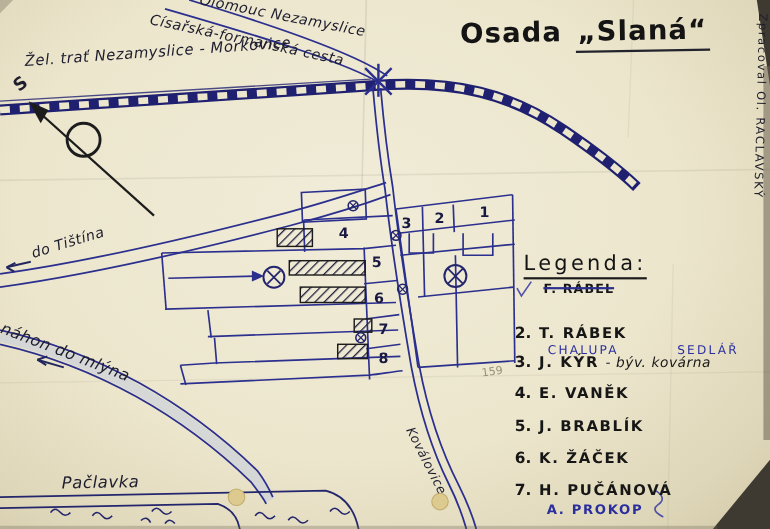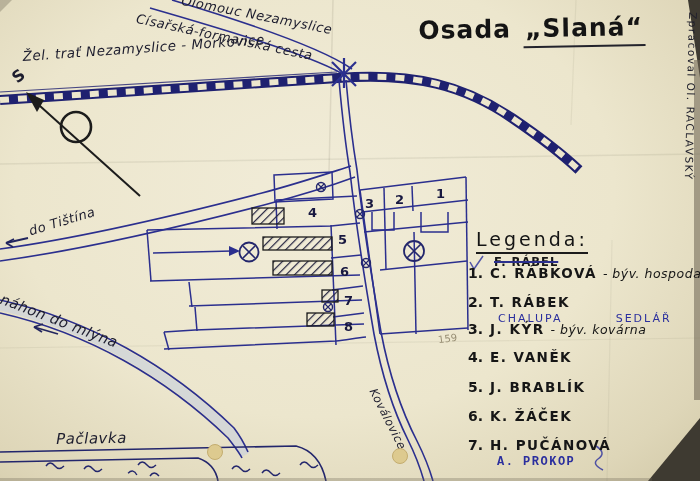--- a/index.html
+++ b/index.html
@@ -221,23 +221,20 @@
 <div class="plotnum" style="left:338px;top:232px;">5</div>
 <div class="plotnum" style="left:340px;top:264px;">6</div>
 <div class="plotnum" style="left:344px;top:293px;">7</div>
 <div class="plotnum" style="left:344px;top:319px;">8</div>
 
 <div class="legend-head">Legenda:</div>
 
 <div class="lg-row" style="left:494px;top:251px;">
   <span class="lg-name struck">F. RÁBEL</span>
 </div>
-<div class="lg-row" style="top:263px;">
-  <span class="lg-num">1.</span><span class="lg-name">C. RÁBKOVÁ</span><span class="lg-note">- býv. hospoda</span>
-</div>
 <div class="lg-row" style="top:292px;">
   <span class="lg-num">2.</span><span class="lg-name">T. RÁBEK</span>
 </div>
 <div class="lg-row" style="left:498px;top:307px;">
   <span class="small-caps blue">CHALUPA</span>
   <span class="small-caps blue" style="margin-left:48px;">SEDLÁŘ</span>
 </div>
 <div class="lg-row" style="top:319px;">
   <span class="lg-num">3.</span><span class="lg-name">J. KÝR</span><span class="lg-note">- býv. kovárna</span>
 </div>
@@ -246,21 +243,21 @@
 </div>
 <div class="lg-row" style="top:377px;">
   <span class="lg-num">5.</span><span class="lg-name">J. BRABLÍK</span>
 </div>
 <div class="lg-row" style="top:406px;">
   <span class="lg-num">6.</span><span class="lg-name">K. ŽÁČEK</span>
 </div>
 <div class="lg-row" style="top:435px;">
   <span class="lg-num">7.</span><span class="lg-name">H. PUČÁNOVÁ</span>
 </div>
-<div class="lg-row" style="left:497px;top:452px;font-family:Liberation Mono, monospace;">
+<div class="lg-row" style="left:497px;top:452px;">
   <span class="lg-name blue" style="font-size:12px;">A. PROKOP</span>
 </div>
 <div class="lg-row" style="top:488px;">
   <span class="lg-num">8.</span><span class="lg-name">F. ŽÁČEK</span>
 </div>
 
 <div class="pencil">159</div>
 
 </div>
 

